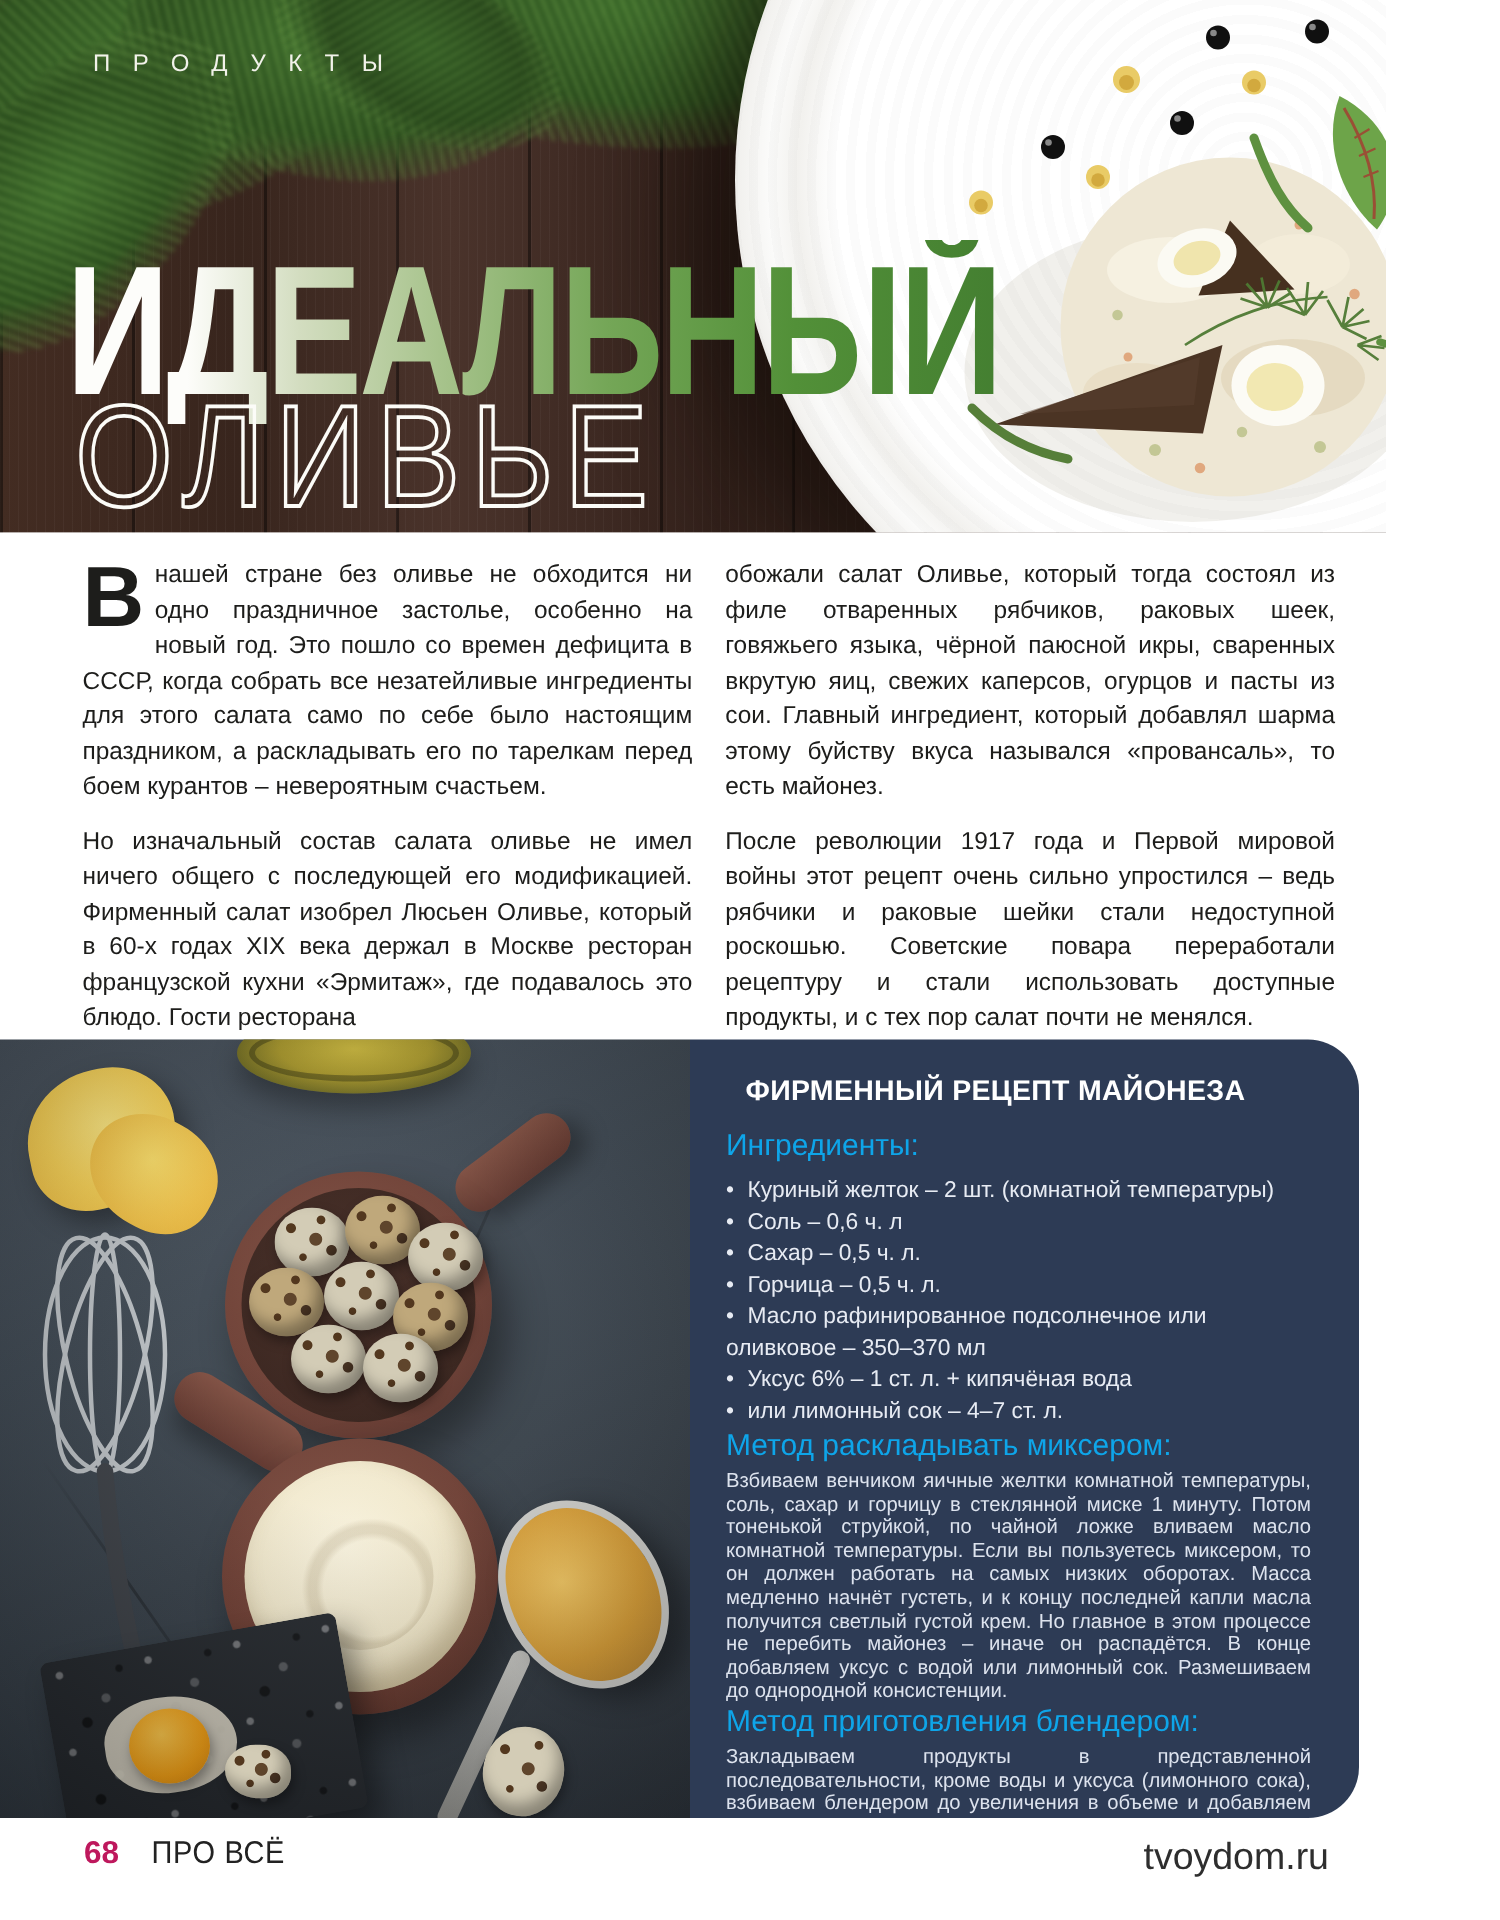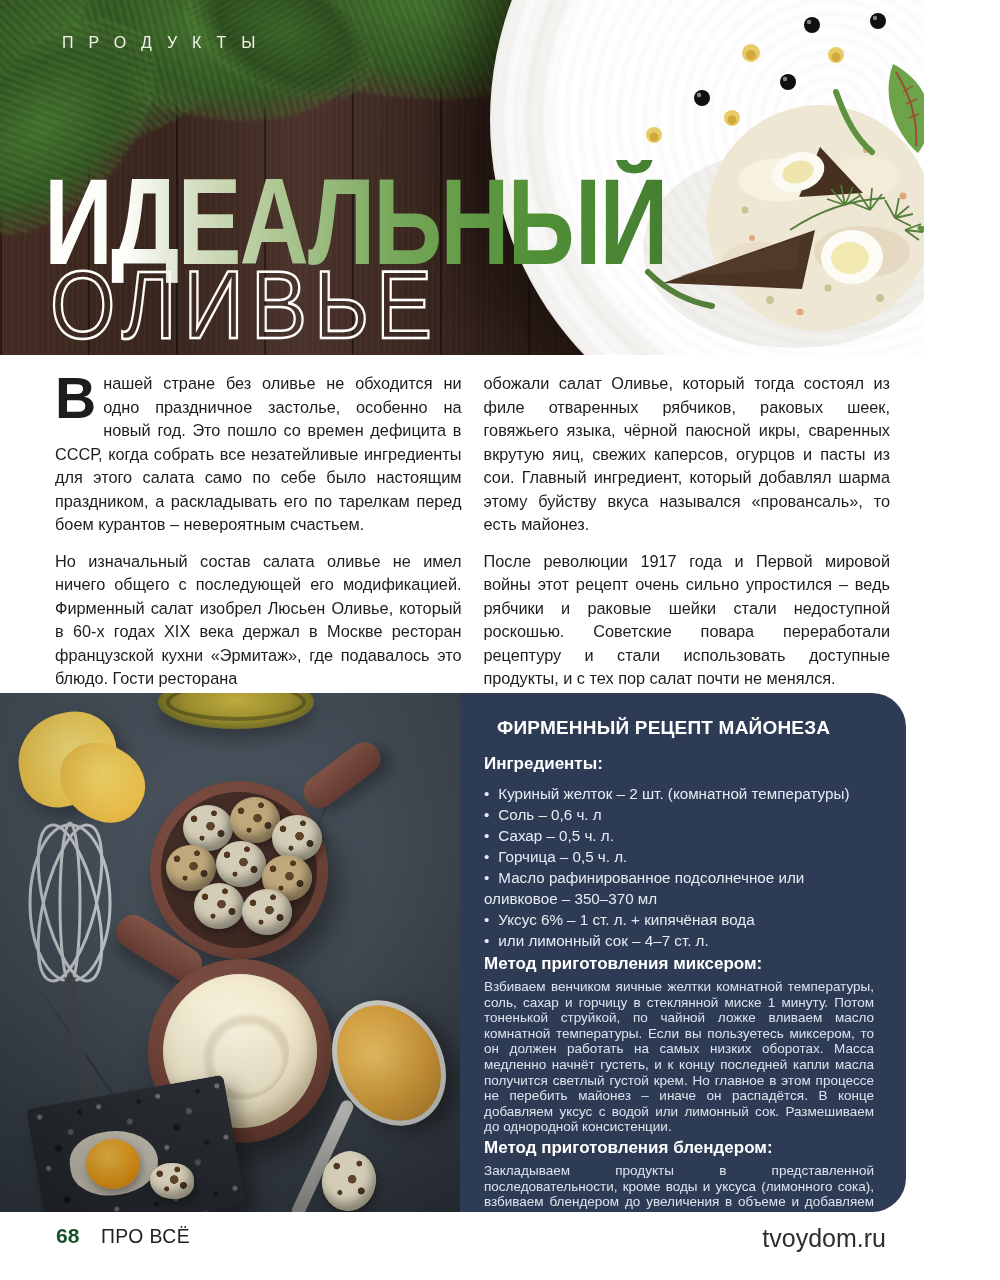--- a/index.html
+++ b/index.html
@@ -115,31 +115,31 @@
   .yolk{position:absolute;left:86px;top:446px;width:54px;height:50px;border-radius:50%;
     background:radial-gradient(circle at 40% 35%, #f9c449 0%, #ef9d13 60%, #d07f08 100%);
     box-shadow:2px 4px 8px rgba(0,0,0,0.35);}
   .shell{position:absolute;left:150px;top:470px;width:44px;height:36px;border-radius:50% 50% 45% 55%;}
   .egg-single{left:322px;top:458px;width:54px;height:60px;transform:rotate(12deg);}
 
   
   .panel{position:absolute;left:460px;top:693px;width:446px;height:519px;background:#2d3b55;
     border-radius:0 34px 34px 0;box-sizing:border-box;padding:10px 32px 0 24px;color:#e7ebf3;}
   .panel-title{margin:13px;font-size:19px;line-height:24px;font-weight:700;color:#ffffff;letter-spacing:0.2px;}
-  .sub-head{margin:13px 0 0;font-size:17px;line-height:22px;font-weight:700;color:#ffffff;}
+  .sub-head{margin:13px 0 0;font-size:20px;line-height:22px;font-weight:400;color:#0ea5e9;}
   .ing-list{margin:8px 0 0;padding:0;list-style:none;}
   .ing-list li{font-size:15.2px;line-height:21px;color:#e7ebf3;}
   .ing-list li::before{content:"•";margin-right:9px;}
   .wrapless{margin-top:2px;}
   .m-text{margin:4px 0 0;font-size:13.5px;line-height:15.6px;text-align:justify;color:#dde3ee;}
   .mh2{margin-top:2px;}
 
   
   .footer{position:absolute;left:0;top:1212px;width:1000px;height:68px;background:#fff;}
-  .pnum{position:absolute;left:56px;top:12px;font-size:21px;font-weight:700;color:#14532d;}
+  .pnum{position:absolute;left:56px;top:12px;font-size:21px;font-weight:700;color:#be185d;}
   .mag{position:absolute;left:101px;top:12px;font-size:21px;font-weight:400;color:#222;letter-spacing:0.5px;
        transform:scaleX(0.92);transform-origin:0 0;}
   .site{position:absolute;right:114px;top:12px;font-size:25px;color:#2e2e2e;}
 </style>
 </head>
 <body>
 
 <div class="page">
 
   <header class="hero">
@@ -290,21 +290,21 @@
     <h3 class="sub-head">Ингредиенты:</h3>
     <ul class="ing-list">
       <li>Куриный желток – 2 шт. (комнатной температуры)</li>
       <li>Соль – 0,6 ч. л</li>
       <li>Сахар – 0,5 ч. л.</li>
       <li>Горчица – 0,5 ч. л.</li>
       <li>Масло рафинированное подсолнечное или оливковое – 350–370 мл</li>
       <li>Уксус 6% – 1 ст. л. + кипячёная вода</li>
       <li>или лимонный сок – 4–7 ст. л.</li>
     </ul>
-    <h3 class="sub-head wrapless">Метод приготовления миксером:</h3>
+    <h3 class="sub-head wrapless">Метод раскладывать миксером:</h3>
     <p class="m-text">Взбиваем венчиком яичные желтки комнатной температуры, соль, сахар и горчицу в стеклянной миске 1 минуту. Потом тоненькой струйкой, по чайной ложке вливаем масло комнатной температуры. Если вы пользуетесь миксером, то он должен работать на самых низких оборотах. Масса медленно начнёт густеть, и к концу последней капли масла получится светлый густой крем. Но главное в этом процессе не перебить майонез – иначе он распадётся. В конце добавляем уксус с водой или лимонный сок. Размешиваем до однородной консистенции.</p>
     <h3 class="sub-head mh2">Метод приготовления блендером:</h3>
     <p class="m-text">Закладываем продукты в представленной последовательности, кроме воды и уксуса (лимонного сока), взбиваем блендером до увеличения в объеме и добавляем оставшиеся ингредиенты. Майонез готов.</p>
   </aside>
 
   <footer class="footer">
     <span class="pnum">68</span>
     <span class="mag">ПРО ВСЁ</span>
     <span class="site">tvoydom.ru</span>
   </footer>

